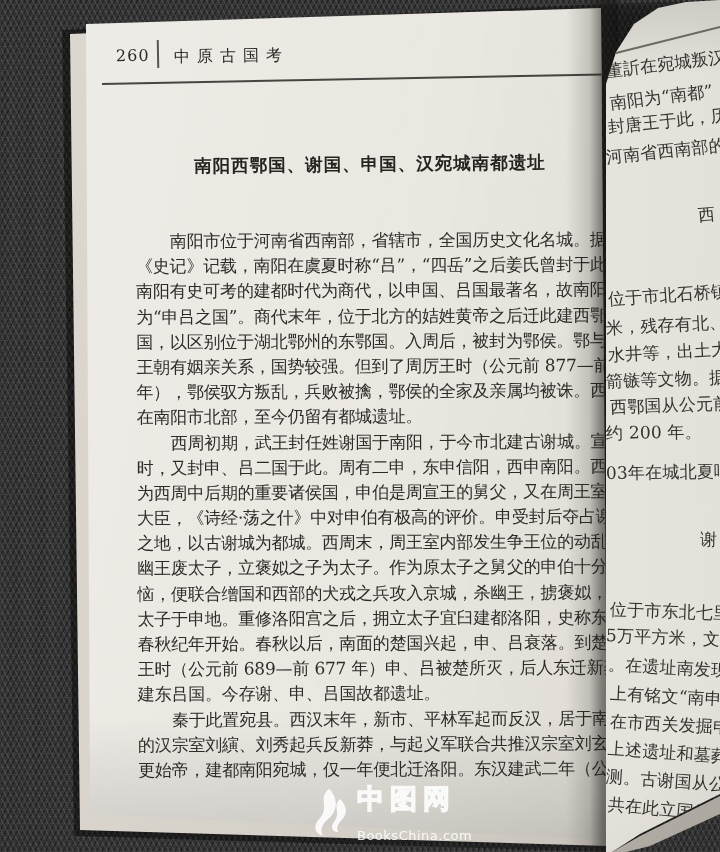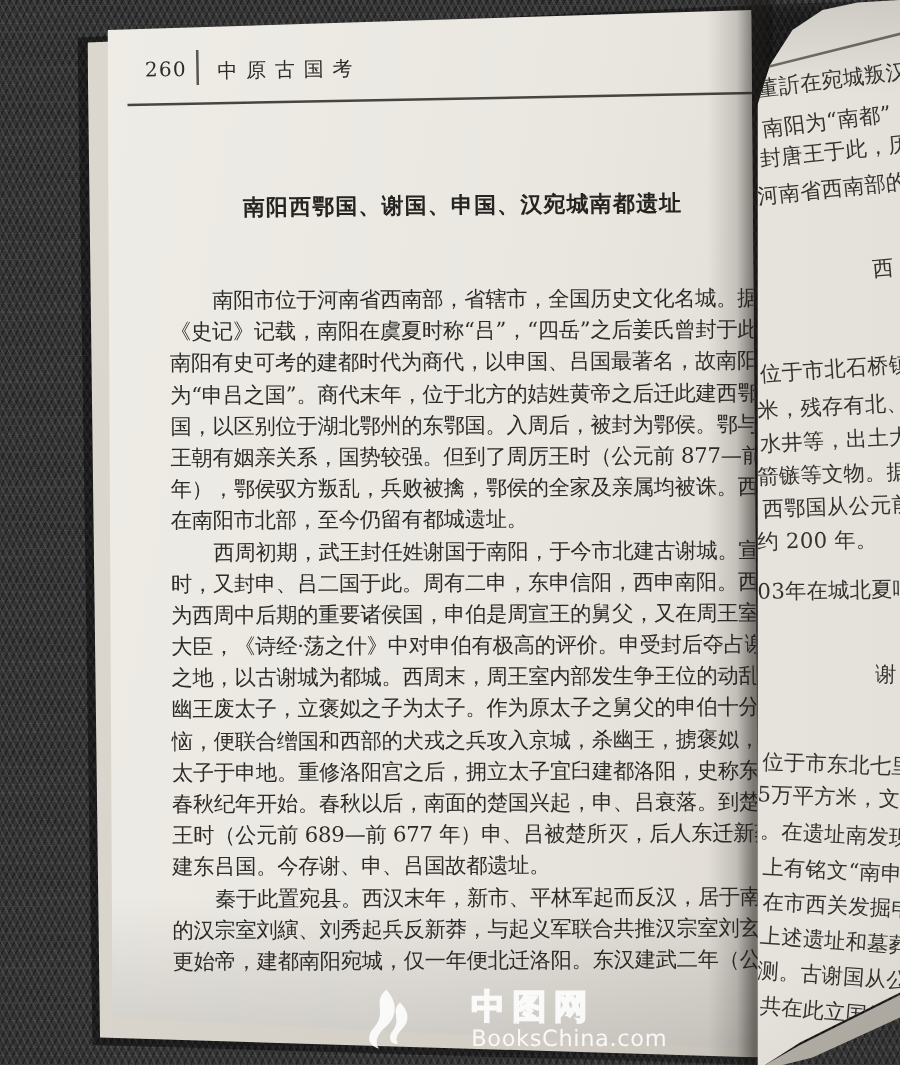--- a/index.html
+++ b/index.html
@@ -67,27 +67,27 @@
   .bl{height:25.2px;line-height:25.2px;font-size:17px;letter-spacing:-.2px;white-space:nowrap;
     color:#2d2b28;}
   .bl.ind{padding-left:34px;}
   
   .frag{position:absolute;font-size:17px;color:#34322f;white-space:nowrap;
     transform:rotate(var(--r,0deg));transform-origin:left center;letter-spacing:.2px;}
   
   .vignette{inset:0;pointer-events:none;
     background:radial-gradient(130% 120% at 45% 38%, rgba(0,0,0,0) 55%, rgba(0,0,0,.20) 100%);}
   
-  .watermark{left:287px;top:784px;width:180px;height:64px;display:flex;align-items:center;opacity:.92;gap:40px;}
+  .watermark{left:307px;top:784px;width:180px;height:64px;display:flex;align-items:flex-start;opacity:.92;}
   .wm-logo{width:44px;height:58px;flex:0 0 auto;}
   .wm-texts{margin-left:6px;display:flex;flex-direction:column;align-items:flex-start;}
   .wm-cn{font-size:27px;font-weight:bold;letter-spacing:6px;line-height:30px;
     color:rgba(255,255,255,.25);-webkit-text-stroke:1.4px rgba(255,255,255,.95);
     font-family:"DejaVu Sans","Liberation Sans",sans-serif;}
-  .wm-en{font-size:18px;color:rgba(255,255,255,.95);letter-spacing:.5px;margin-top:0;
+  .wm-en{font-size:13px;color:rgba(255,255,255,.95);letter-spacing:.5px;margin-top:14px;
     font-family:"DejaVu Sans","Liberation Sans",sans-serif;}
 </style>
 </head>
 <body>
 
 <div class="abs book-shadow"></div>
 <div class="abs page-stack"></div>
 
 <div class="abs left-page">
   <div class="abs pgnum">260</div>

